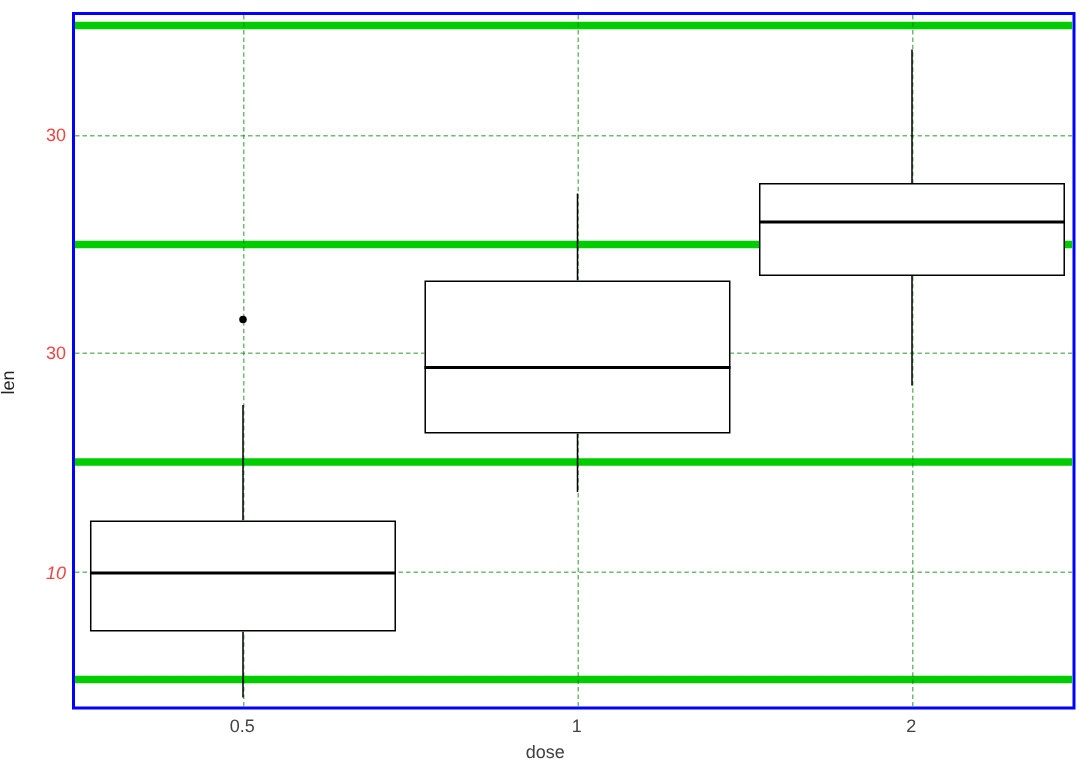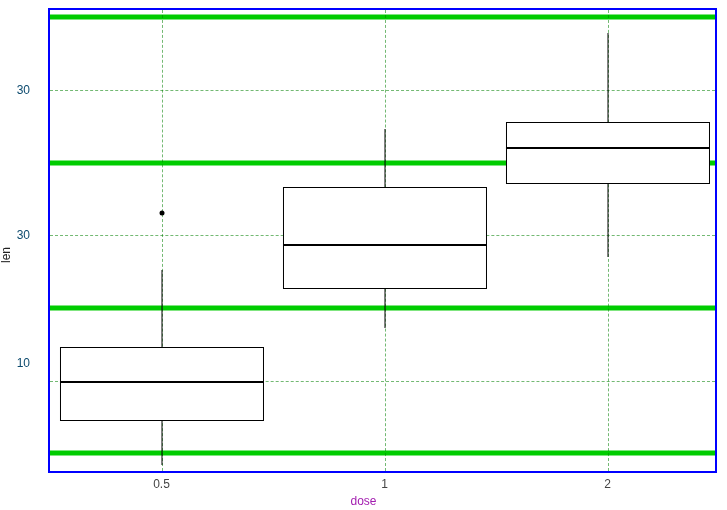--- a/index.html
+++ b/index.html
@@ -23,21 +23,21 @@
     top: 50%;
     transform: translate(-40%, -50%) rotate(-90deg);
     transform-origin: center;
     color: #222;
   }
   .x-title {
     position: absolute;
     left: 50%;
     bottom: 2px;
     transform: translateX(-50%);
-    color: #a21caf;
+    color: #404040;
   }
   .plot {
     position: absolute;
     left: 48px;
     top: 8px;
     width: 669px;
     height: 465px;
     box-sizing: border-box;
     border: 2px solid #0000ff;
     background: #ffffff;
@@ -57,23 +57,23 @@
   .major-y {
     position: absolute;
     left: 0; right: 0;
     height: 5px;
     background: #00cc00;
     transform: translateY(-50%);
   }
   .axis-tick-y {
     position: absolute;
     right: 100%;
-    padding-right: 20px;
+    padding-right: 6px;
     transform: translateY(-50%);
-    color: #0c4a6e;
+    color: #ef4444;
     white-space: nowrap;
   }
   .axis-tick-x {
     position: absolute;
     top: 100%;
     padding-top: 6px;
     transform: translateX(-50%);
     color: #444;
     white-space: nowrap;
   }
@@ -132,21 +132,21 @@
         <div class="whisker" style="left: 334.5px; top: 279px; height: 39.2344px;"></div>
         <div class="whisker" style="left: 334.5px; top: 119.156px; height: 58.125px;"></div>
         <div class="box" style="left: 334.5px; top: 177.281px; width: 204.045px; height: 101.719px;"></div>
         <div class="median" style="left: 334.5px; top: 235.406px; width: 204.045px;"></div>
         <div class="whisker" style="left: 557.5px; top: 174.375px; height: 72.6562px;"></div>
         <div class="whisker" style="left: 557.5px; top: 23.25px; height: 88.6406px;"></div>
         <div class="box" style="left: 557.5px; top: 111.891px; width: 204.045px; height: 62.4844px;"></div>
         <div class="median" style="left: 557.5px; top: 138.047px; width: 204.045px;"></div>
       </div>
     <div id="axis-layer">
-        <span class="axis-tick-y" style="top: 353px;">10</span>
+        <span class="axis-tick-y" style="top: 372px; font-style: italic;">10</span>
         <span class="axis-tick-y" style="top: 225.234px;">30</span>
         <span class="axis-tick-y" style="top: 79.9219px;">30</span>
         <span class="axis-tick-x" style="left: 111.5px;">0.5</span>
         <span class="axis-tick-x" style="left: 334.5px;">1</span>
         <span class="axis-tick-x" style="left: 557.5px;">2</span>
       </div>
   </div>
 
 </div>
 

